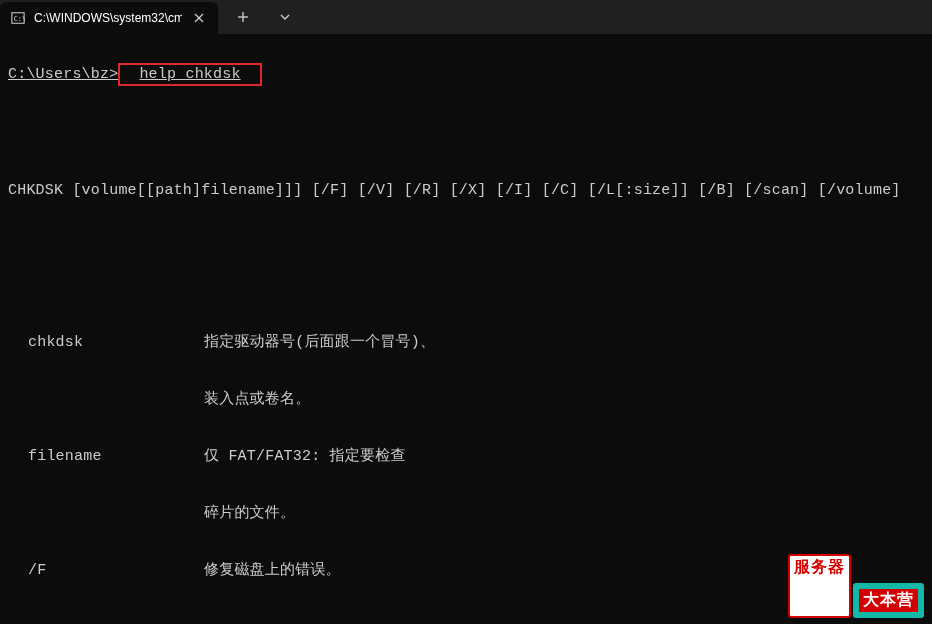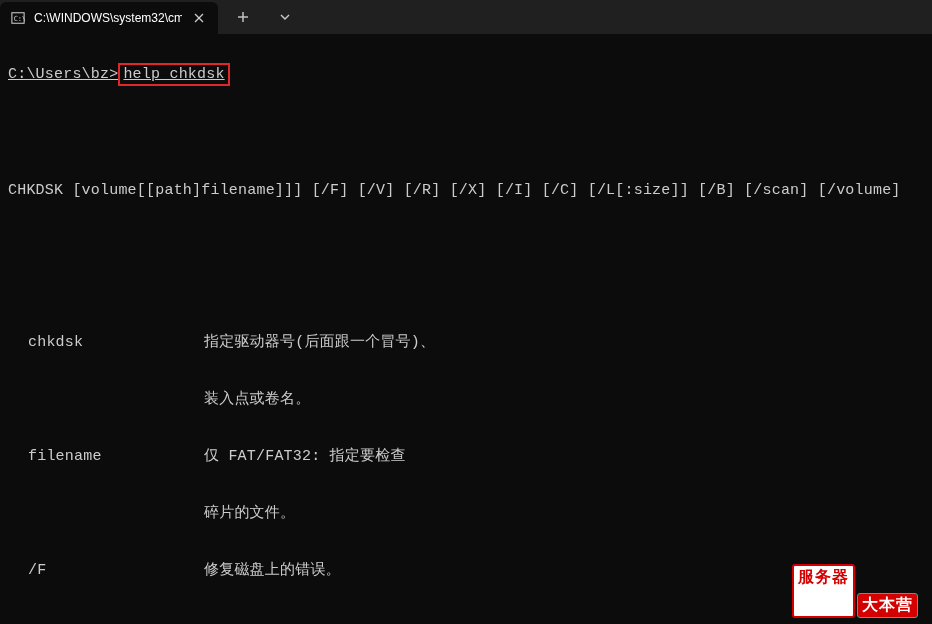--- a/index.html
+++ b/index.html
@@ -78,60 +78,60 @@
     line-height: 19px;
     letter-spacing: 0.2px;
   }
   .prompt-line {
     display: flex;
     align-items: center;
     text-decoration: underline;
   }
   .redbox {
     border: 2px solid #e02828;
-    padding: 0 3px;
+    padding: 0 19px;
     display: inline-block;
     text-align: center;
   }
   .option-table {
     padding-left: 20px;
   }
   .option-row {
     display: flex;
   }
   .opt-col {
     width: 176px;
     flex-shrink: 0;
   }
   .opt-desc {
     flex: 1;
   }
   .watermark {
     position: absolute;
-    right: 14px;
+    right: 8px;
     bottom: 6px;
     display: flex;
     gap: 2px;
     font-family: Liberation Mono, monospace;
     font-weight: bold;
     font-size: 16px;
   }
   .wm-box1 {
     background: #ffffff;
     color: #d40000;
     padding: 1px 4px;
     border: 2px solid #d40000;
     border-radius: 3px;
     letter-spacing: 1px;
   }
   .wm-box2 {
     background: #d40000;
     color: #ffffff;
     padding: 1px 4px;
-    border: 1px solid #14b8a6;
+    border: 6px solid #14b8a6;
     border-radius: 3px;
     letter-spacing: 1px;
     margin-top: 29px;
   }
 </style>
 </head>
 <body>
 
 <div class="titlebar">
   <div class="tab">

